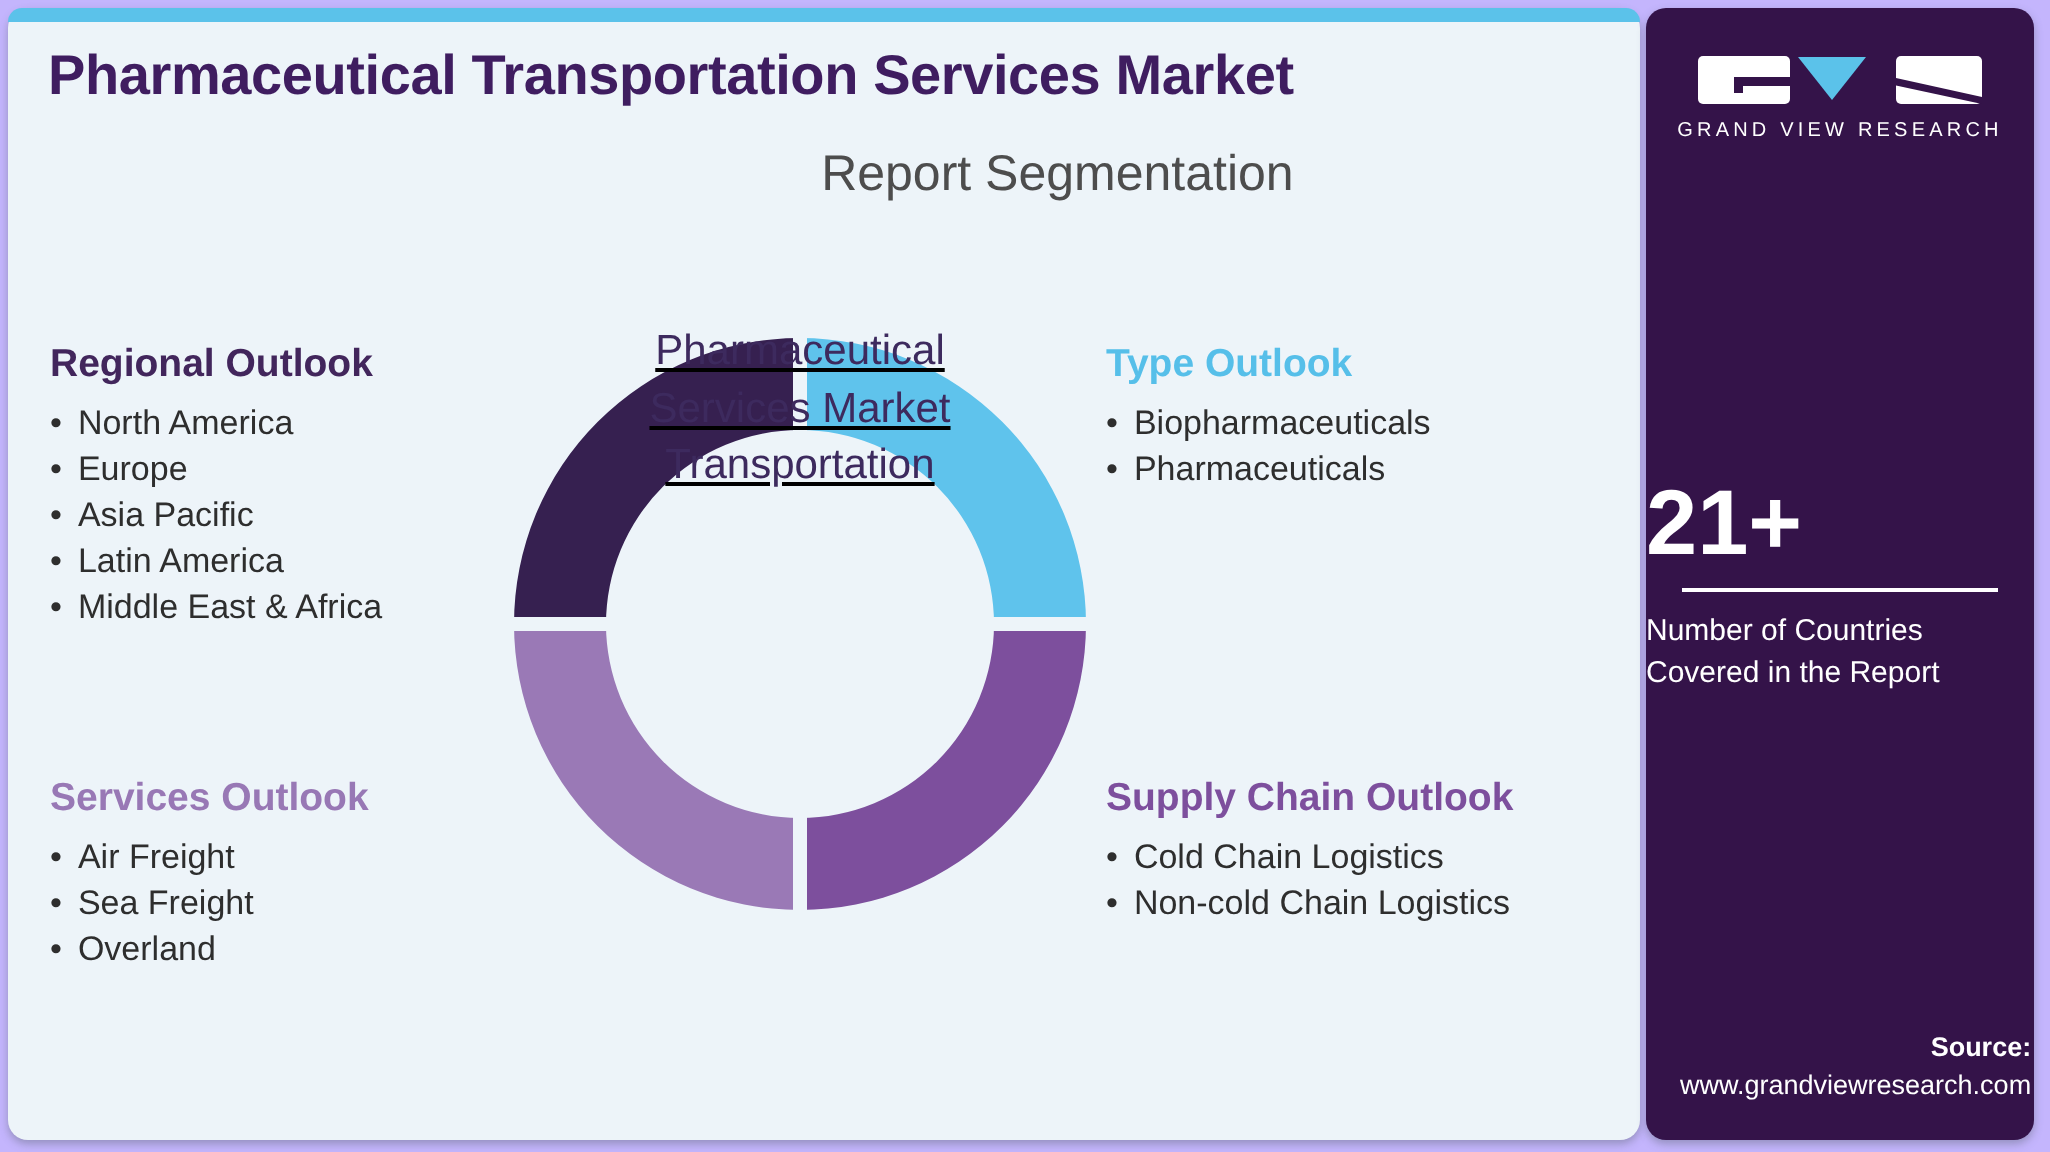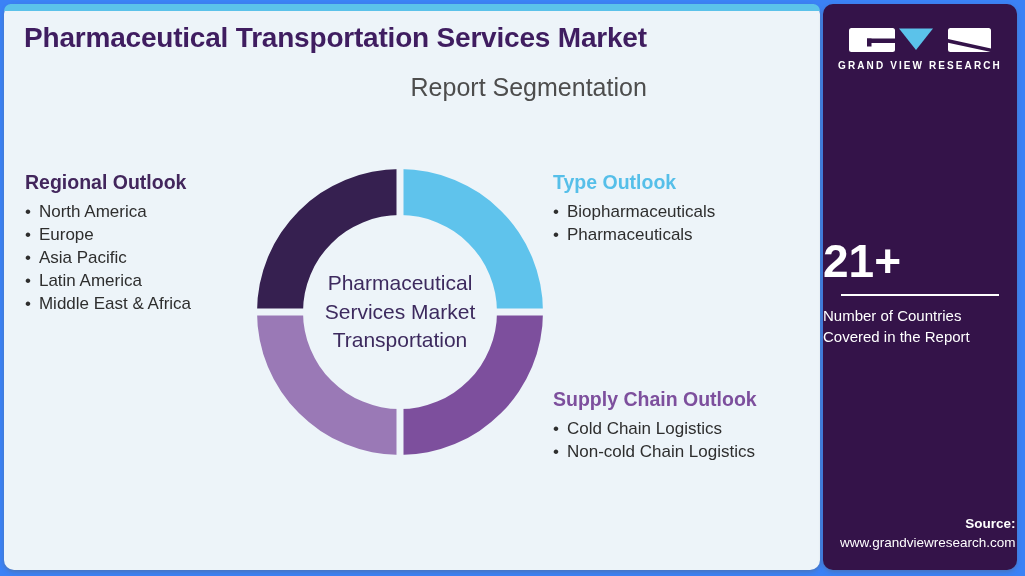--- a/index.html
+++ b/index.html
@@ -1,18 +1,18 @@
 <!DOCTYPE html>
 <html><head>
 <meta charset="utf-8">
 <style>
   * { margin:0; padding:0; box-sizing:border-box; }
   html,body { width:1025px; height:576px; background:#ffffff;
     font-family:"Liberation Sans","DejaVu Sans",sans-serif; overflow:hidden; }
-  #stage { position:relative; width:1025px; height:576px; background:#3b82f6; }
+  #stage { position:relative; width:1025px; height:576px; background:#c4b5fd; }
 
   
   .main-card { position:absolute; left:4px; top:4px; width:816px; height:566px;
     background:#edf4f9; border-radius:10px; box-shadow:0 2px 4px rgba(90,100,115,.45); }
   .top-strip { position:absolute; left:0; top:0; width:100%; height:7px;
     background:#5bc2ea; border-radius:10px 10px 0 0; }
 
   .header { position:absolute; left:20px; top:18px; }
   .page-title { font-size:28px; font-weight:800; color:#3f1d60; letter-spacing:-0.2px; }
   .page-subtitle { font-size:25px; color:#4d4d4d; margin-top:19px;text-align:right; }
@@ -29,31 +29,31 @@
   .sec-services h2 { color:#9878b5; }
   .sec-supply h2   { color:#7d4f9d; }
   .section ul { list-style:none; margin-top:6px; }
   .section li { font-size:17px; line-height:23px; color:#2e2e2e; }
   .section li::before { content:"•"; margin-right:8px; color:#2e2e2e; }
 
   
   .donut-wrap { position:absolute; left:246px; top:158px; width:300px; height:300px; }
   .donut-wrap svg { position:absolute; inset:0; }
   .gap-bar { fill:#edf4f9; }
-  .donut-center { position:absolute; inset:0; display:flex; align-items:center;
-    justify-content:center; text-align:center; pointer-events:none; }
+  .donut-center { position:absolute; inset:0; display:flex; align-items:flex-start;
+    justify-content:center; text-align:center; pointer-events:none;text-decoration:underline; }
   .donut-center .lbl { font-size:21px; line-height:28.5px; color:#3d2a5e; }
 
   
   .sidebar { position:absolute; left:823px; top:4px; width:194px; height:566px;
     background:#341349; border-radius:10px; box-shadow:0 2px 4px rgba(90,100,115,.45);
     color:#ffffff; }
   .logo-block { position:absolute; top:24px; left:0; width:100%; text-align:center; }
   .logo-block svg { display:block; margin:0 auto; }
-  .logo-caption { margin-top:7px; font-size:10px; font-weight:700; letter-spacing:2.1px;
+  .logo-caption { margin-top:7px; font-size:10px; font-weight:400; letter-spacing:2.1px;
     color:#ffffff; }
   .stat-block { position:absolute; top:230px; left:0; width:100%; }
   .stat-value { font-size:46px; font-weight:800; color:#ffffff; }
   .stat-divider { width:158px; height:2px; background:#ffffff; margin:6px auto 9px; }
   .stat-caption { font-size:15px; line-height:21px; color:#ffffff; }
   .source-block { position:absolute; left:17px; bottom:18px; text-align:right; }
   .source-label { font-size:13.5px; font-weight:700; line-height:19px; }
   .source-url { font-size:13.5px; line-height:19px; }
 </style>
 </head>
@@ -81,20 +81,28 @@
     </div>
 
     <div class="section sec-type">
       <h2>Type Outlook</h2>
       <ul>
         <li>Biopharmaceuticals</li>
         <li>Pharmaceuticals</li>
       </ul>
     </div>
 
+    <div class="section sec-services">
+      <h2>Services Outlook</h2>
+      <ul>
+        <li>Air Freight</li>
+        <li>Sea Freight</li>
+        <li>Overland</li>
+      </ul>
+    </div>
 
     <div class="section sec-supply">
       <h2>Supply Chain Outlook</h2>
       <ul>
         <li>Cold Chain Logistics</li>
         <li>Non-cold Chain Logistics</li>
       </ul>
     </div>
 
     <div class="donut-wrap">

